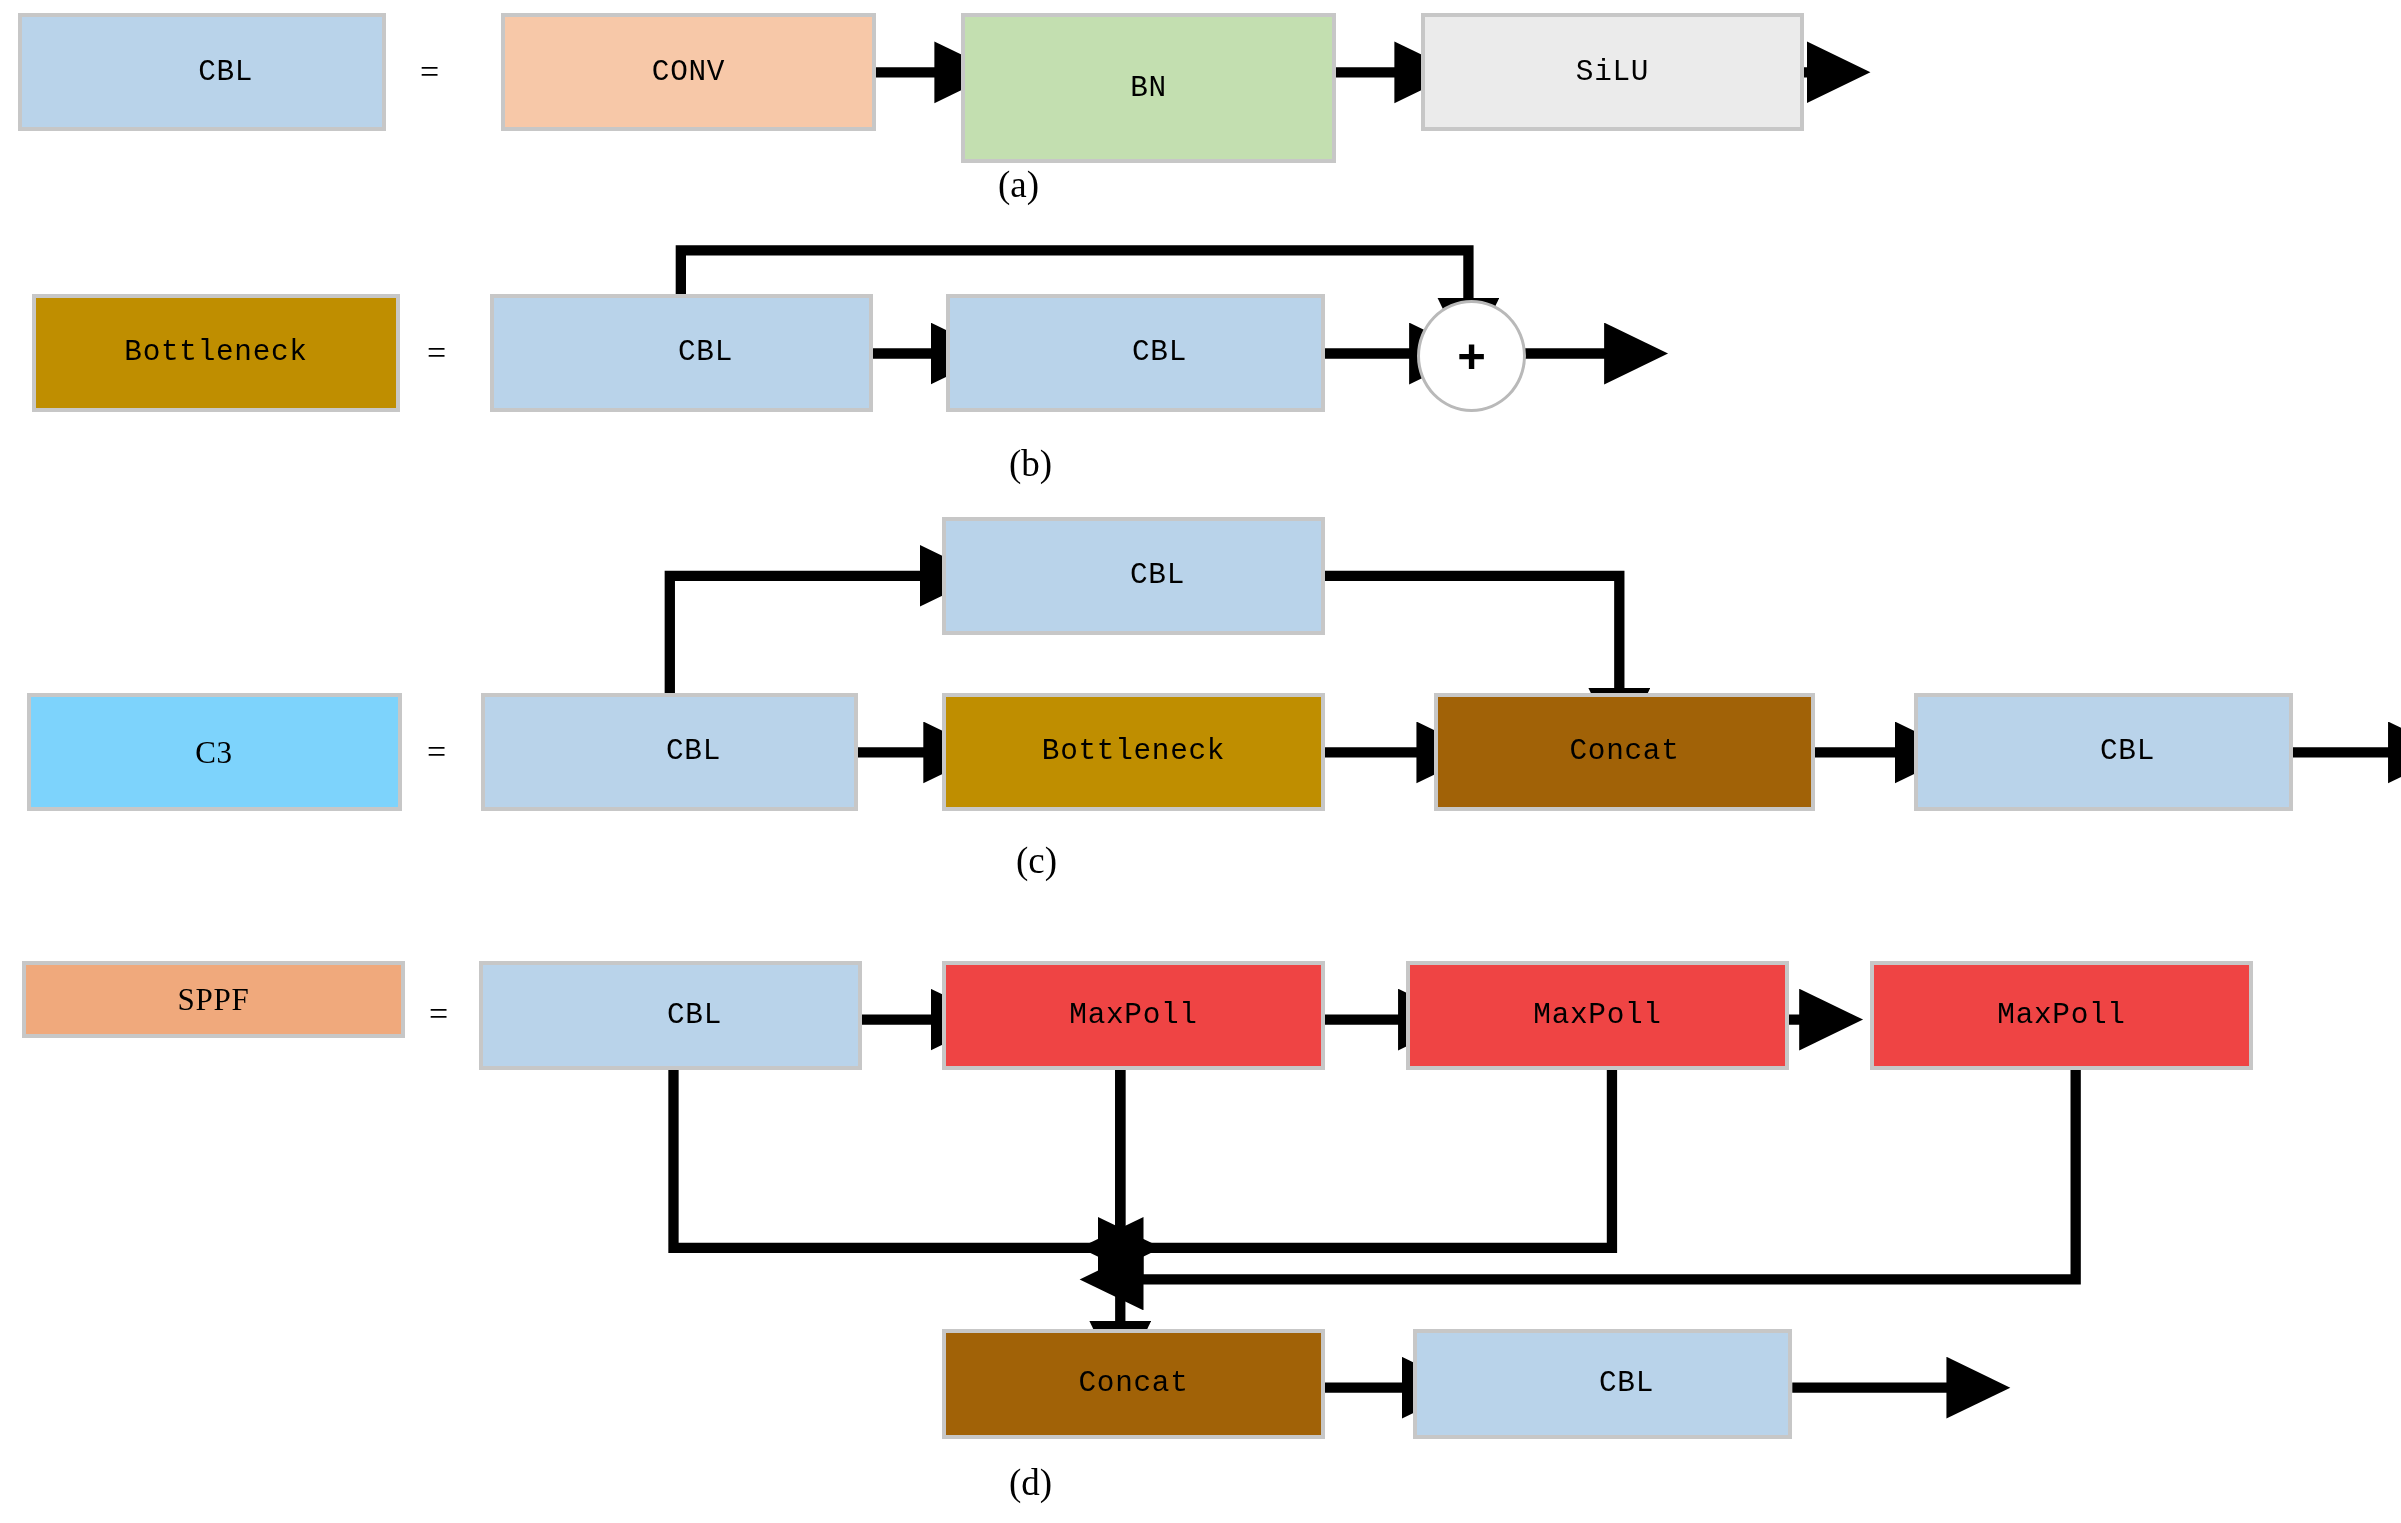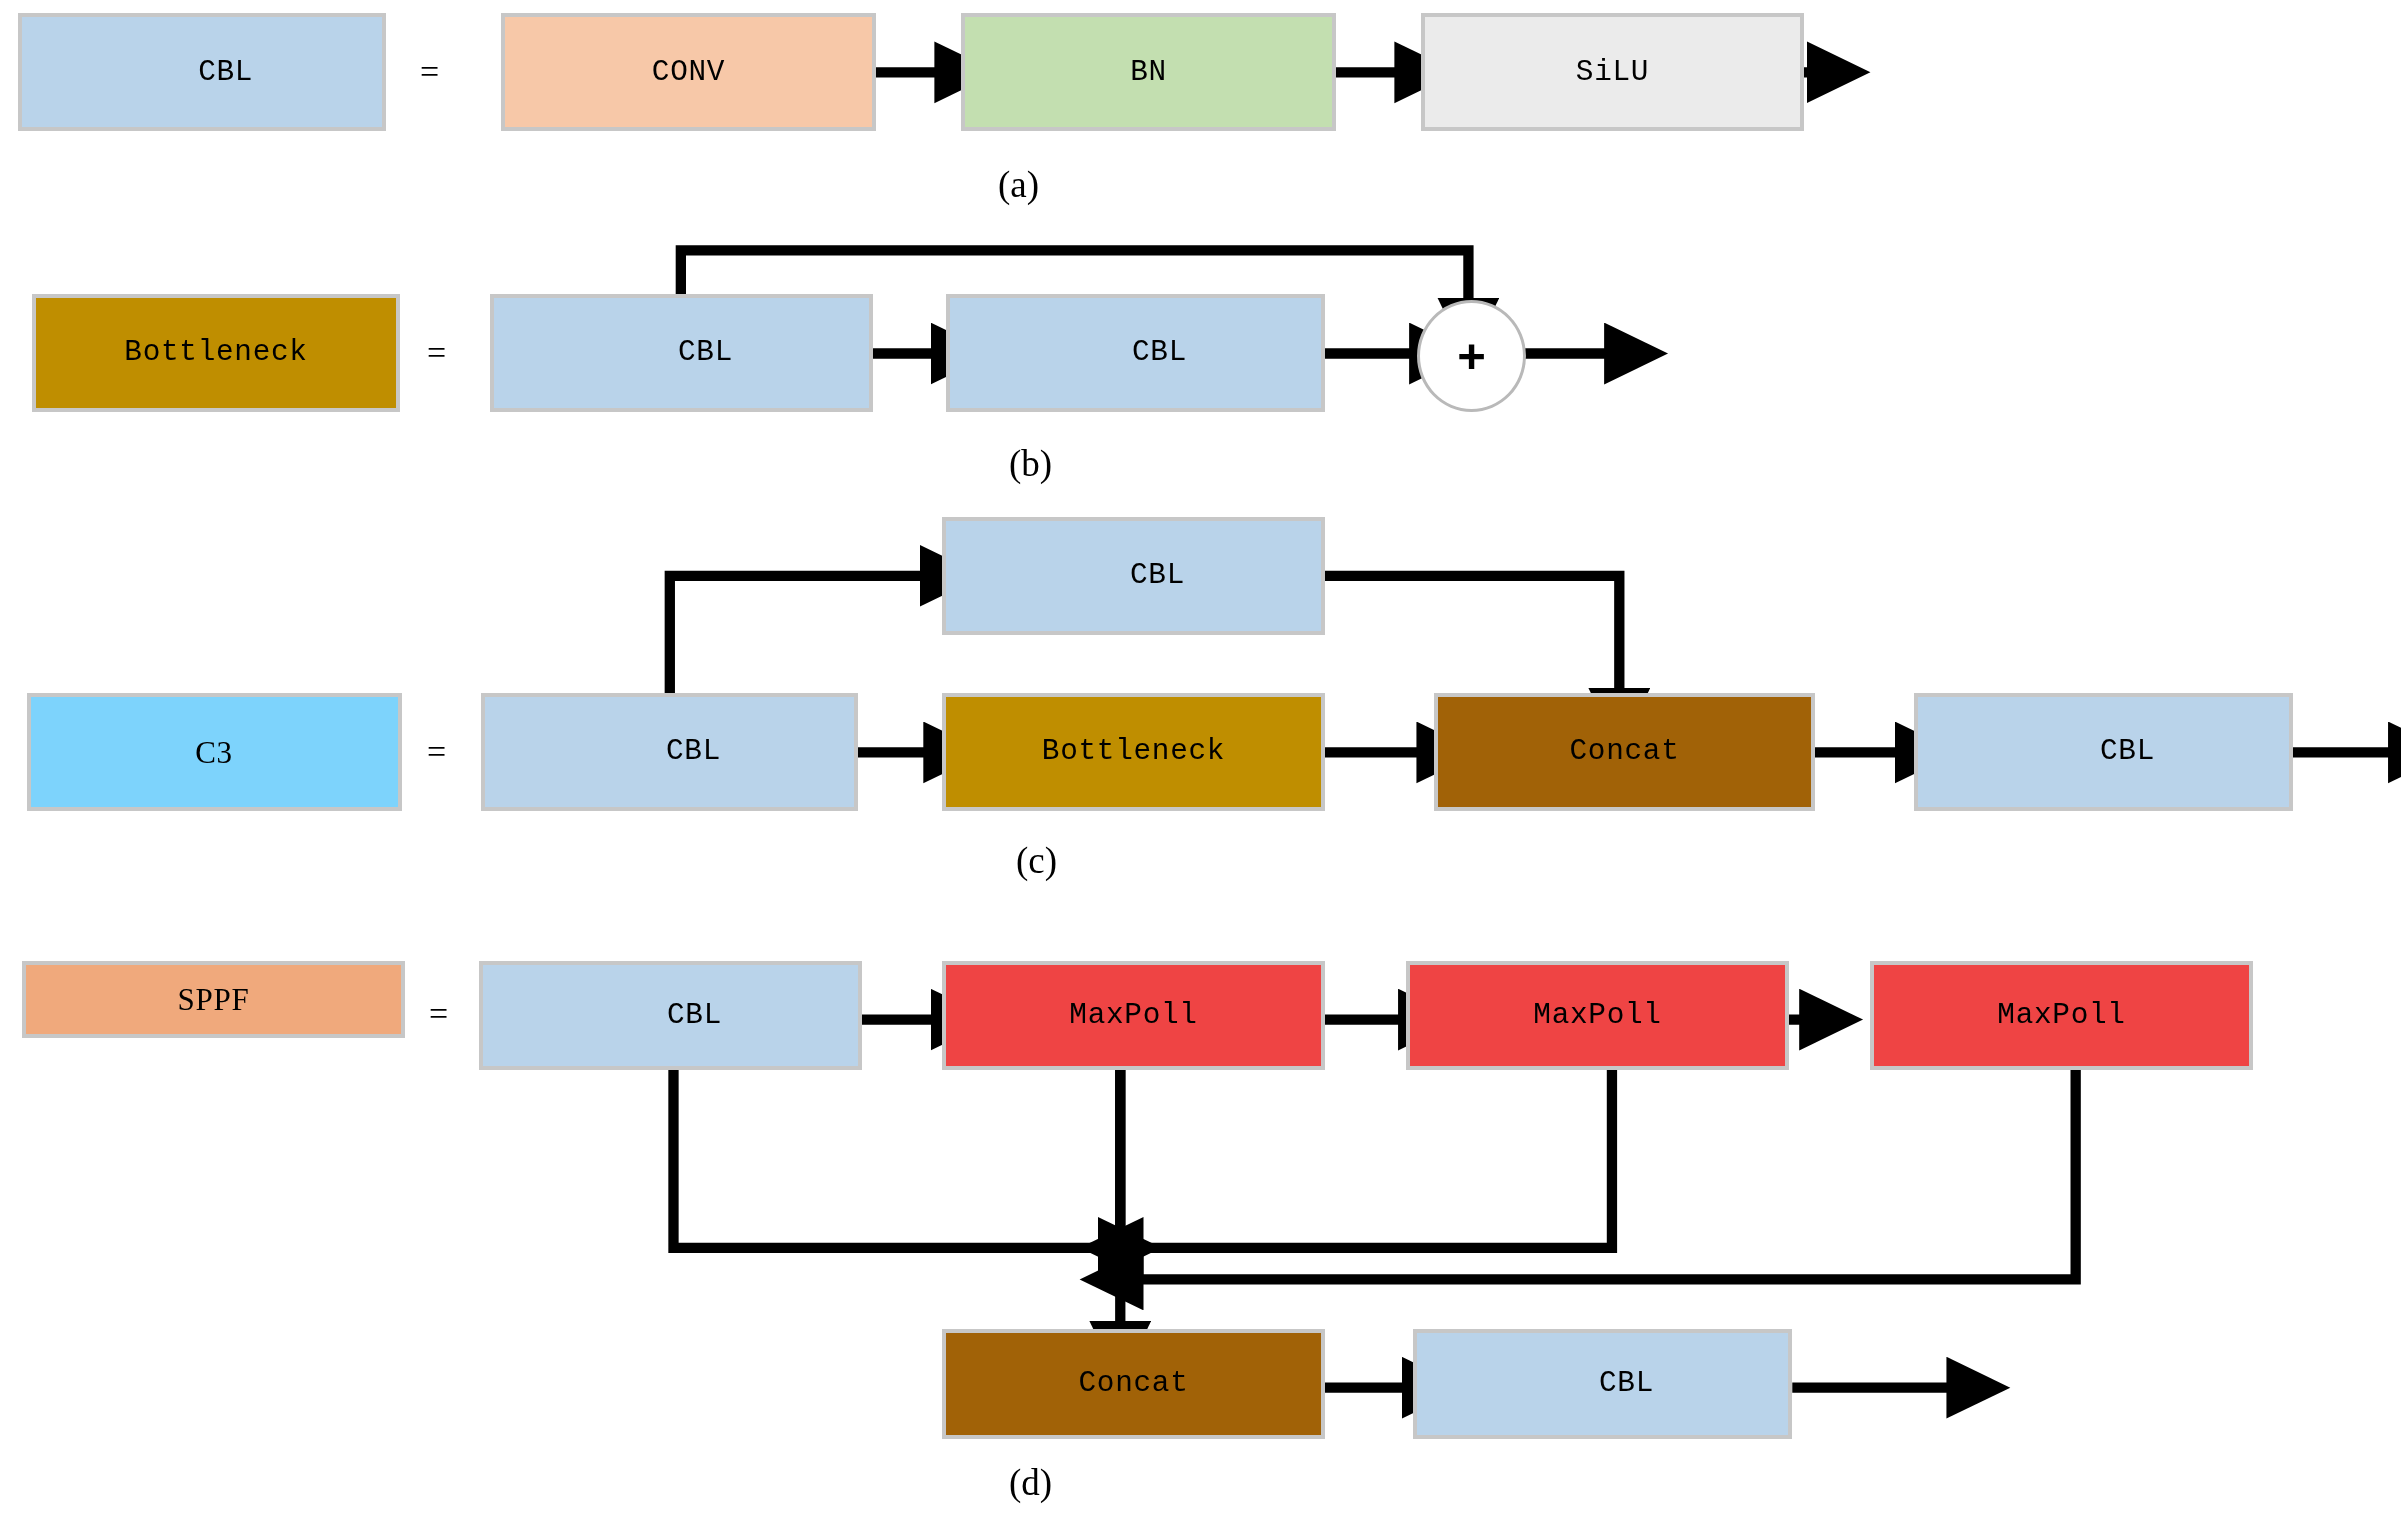--- a/index.html
+++ b/index.html
@@ -87,21 +87,21 @@
     <path d="M 1522 1452 L 1522 1700" stroke="#000" stroke-width="14" fill="none"></path>
   </svg>
 
   <div class="node n-cbl" style="left:17.7px;top:13.3px;width:368px;height:118px;">
     <span>CBL</span>
   </div>
   <div class="eq" style="left:420px;top:53px;">=</div>
   <div class="node n-conv" style="left:501px;top:13.3px;width:375px;height:118px;text-align:center;">
     <span>CONV</span>
   </div>
-  <div class="node n-bn" style="left:961px;top:13.3px;width:375px;height:118px;">
+  <div class="node n-bn" style="left:961px;top:13.3px;width:375px;height:150px;">
     <span>BN</span>
   </div>
   <div class="node n-silu" style="left:1421px;top:13.3px;width:383px;height:118px;">
     <span>SiLU</span>
   </div>
   <div class="caption" style="left:998px;top:163px;">(a)</div>
 
   <div class="node n-bottle" style="left:32px;top:294px;width:368px;height:118px;">
     <span>Bottleneck</span>
   </div>

